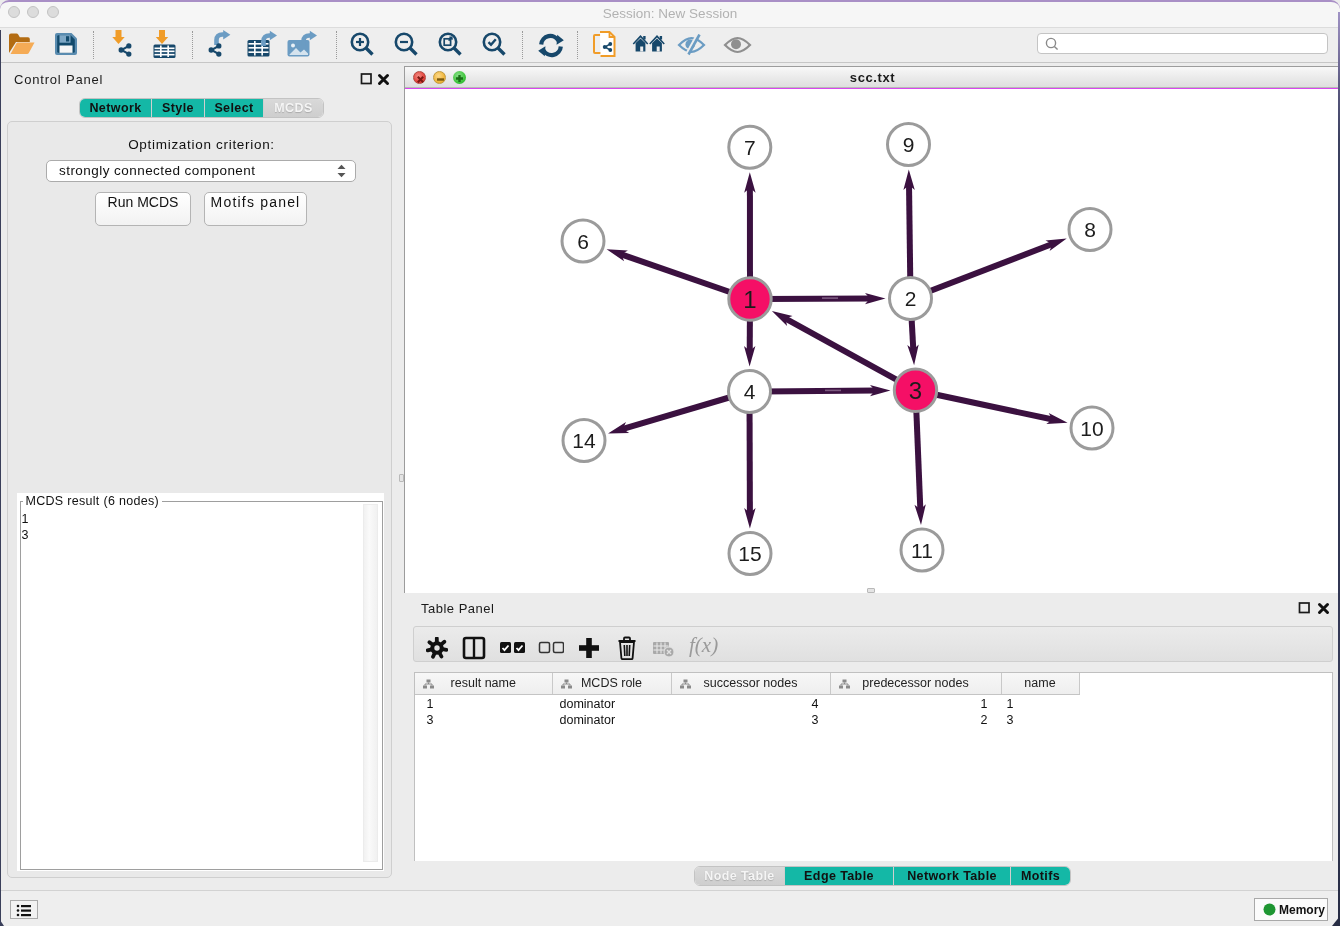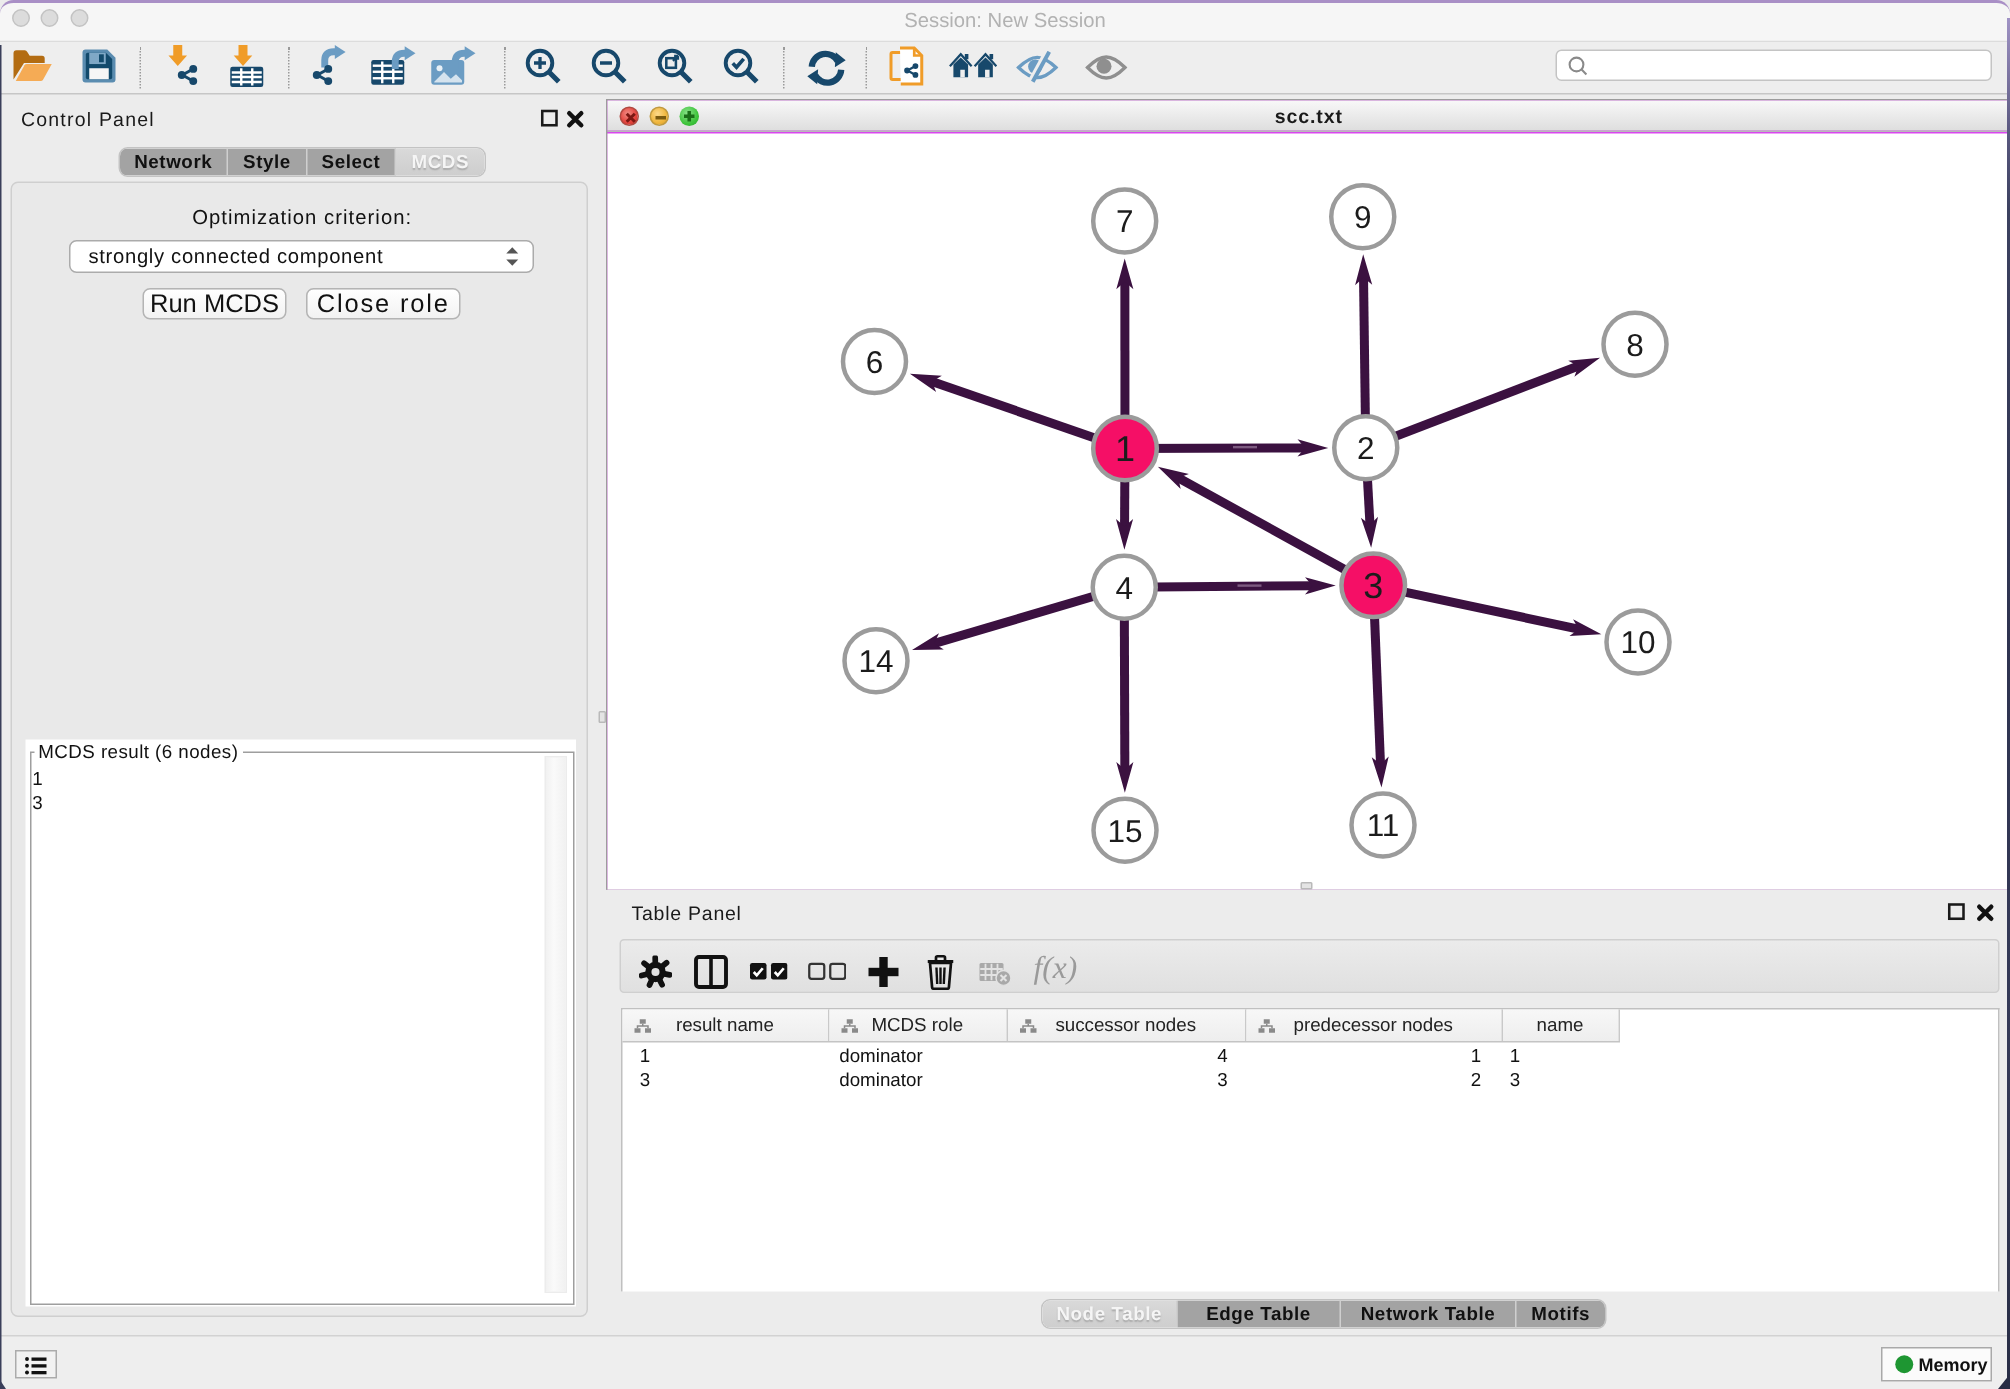--- a/index.html
+++ b/index.html
@@ -18,33 +18,33 @@
   border-bottom:1px solid #c6c6c6; }
 .tbi { position:absolute; top:0; }
 .sep { position:absolute; top:3px; height:28px; width:0; border-left:1px dotted #9a9a9a; }
 #searchbox { position:absolute; left:1037px; top:5px; width:291px; height:21px; background:#fff;
   border:1px solid #c4c4c4; border-radius:4px; }
 
 #cp-title { position:absolute; left:14px; top:72px; letter-spacing:0.8px; font-size:13px; color:#1a1a1a; }
 .tabs { position:absolute; display:flex; border:1px solid #c3c3c3; border-radius:6px;
   overflow:hidden; background:#fff; }
 .tab { font-size:12.5px; font-weight:bold; color:#111; text-align:center; white-space:nowrap; letter-spacing:0.4px;
-  border-right:1px solid #cfcfcf; background:#a3a3a3; line-height:19px; overflow:hidden; }
+  border-right:1px solid #cfcfcf; background:#14b8a6; line-height:19px; overflow:hidden; }
 .tab:last-child { border-right:none; }
 .tab.sel { background:linear-gradient(#d9d9d9,#cecece); color:#f5f5f5;
   text-shadow:0 1px 1px #aaa; }
 #cp-tabs { left:79px; top:98px; height:20px; }
 #cp-box { position:absolute; left:7px; top:121px; width:385px; height:757px;
   background:#e9e9e9; border:1px solid #cfcfcf; border-radius:5px; }
 #optlabel { position:absolute; letter-spacing:0.7px; left:2px; top:15px; width:100%; text-align:center; font-size:13.5px; color:#111; }
 #dropdown { position:absolute; letter-spacing:0.45px; left:38px; top:38px; width:310px; height:22px; background:#fff;
   border:1px solid #ababab; border-radius:5px; font-size:13.5px; color:#111; line-height:20px;
   padding-left:12px; }
-.btn { position:absolute; top:70px; height:21px; background:linear-gradient(#ffffff,#f2f2f2);
-  border:1px solid #b4b4b4; border-radius:5px; font-size:17px; color:#111; text-align:center;
+.btn { position:absolute; top:70px; height:34px; background:linear-gradient(#ffffff,#f2f2f2);
+  border:1px solid #b4b4b4; border-radius:5px; font-size:14px; color:#111; text-align:center;
   line-height:19px; }
 #resultbox { position:absolute; left:9px; top:371px; width:367px; height:378px; background:#fff; }
 #fieldset { position:absolute; left:2.5px; top:8px; right:1.5px; bottom:1.5px;
   border:1px solid #9e9e9e; }
 #legend { position:absolute; left:2px; top:-8px; letter-spacing:0.3px; background:#fff; padding:0 3px;
   font-size:12.5px; color:#111; }
 #rlist { position:absolute; left:1px; top:9px; font-size:12.5px; color:#111; line-height:16px; }
 #rscroll { position:absolute; right:3.5px; top:2px; width:15px; bottom:7px;
   background:linear-gradient(90deg,#f1f1f1,#fafafa 40%,#f1f1f1); border:1px solid #ececec; }
 
@@ -227,21 +227,21 @@
 </div>
 <div id="cp-box">
   <div id="optlabel">Optimization criterion:</div>
   <div id="dropdown">strongly connected component
     <svg width="11" height="14" style="position:absolute;right:8px;top:3px" viewBox="0 0 11 14">
       <path d="M1.5 5 L5.5 0.8 L9.5 5 Z" fill="#555"></path>
       <path d="M1.5 9 L5.5 13.2 L9.5 9 Z" fill="#555"></path>
     </svg>
   </div>
   <div class="btn" style="left:87px;width:96px">Run MCDS</div>
-  <div class="btn" style="left:196px;width:103px;letter-spacing:1.2px">Close role</div>
+  <div class="btn" style="left:196px;width:103px;letter-spacing:1.2px">Motifs panel</div>
   <div id="resultbox">
     <div id="fieldset">
       <div id="legend">MCDS result (6 nodes)</div>
       <div id="rlist">1<br>3</div>
       <div id="rscroll"></div>
     </div>
   </div>
 </div>
 <div class="grip" style="left:398.5px;top:473.5px;width:5px;height:8px"></div>
 <div class="grip" style="left:867px;top:588px;width:8px;height:5px"></div>

